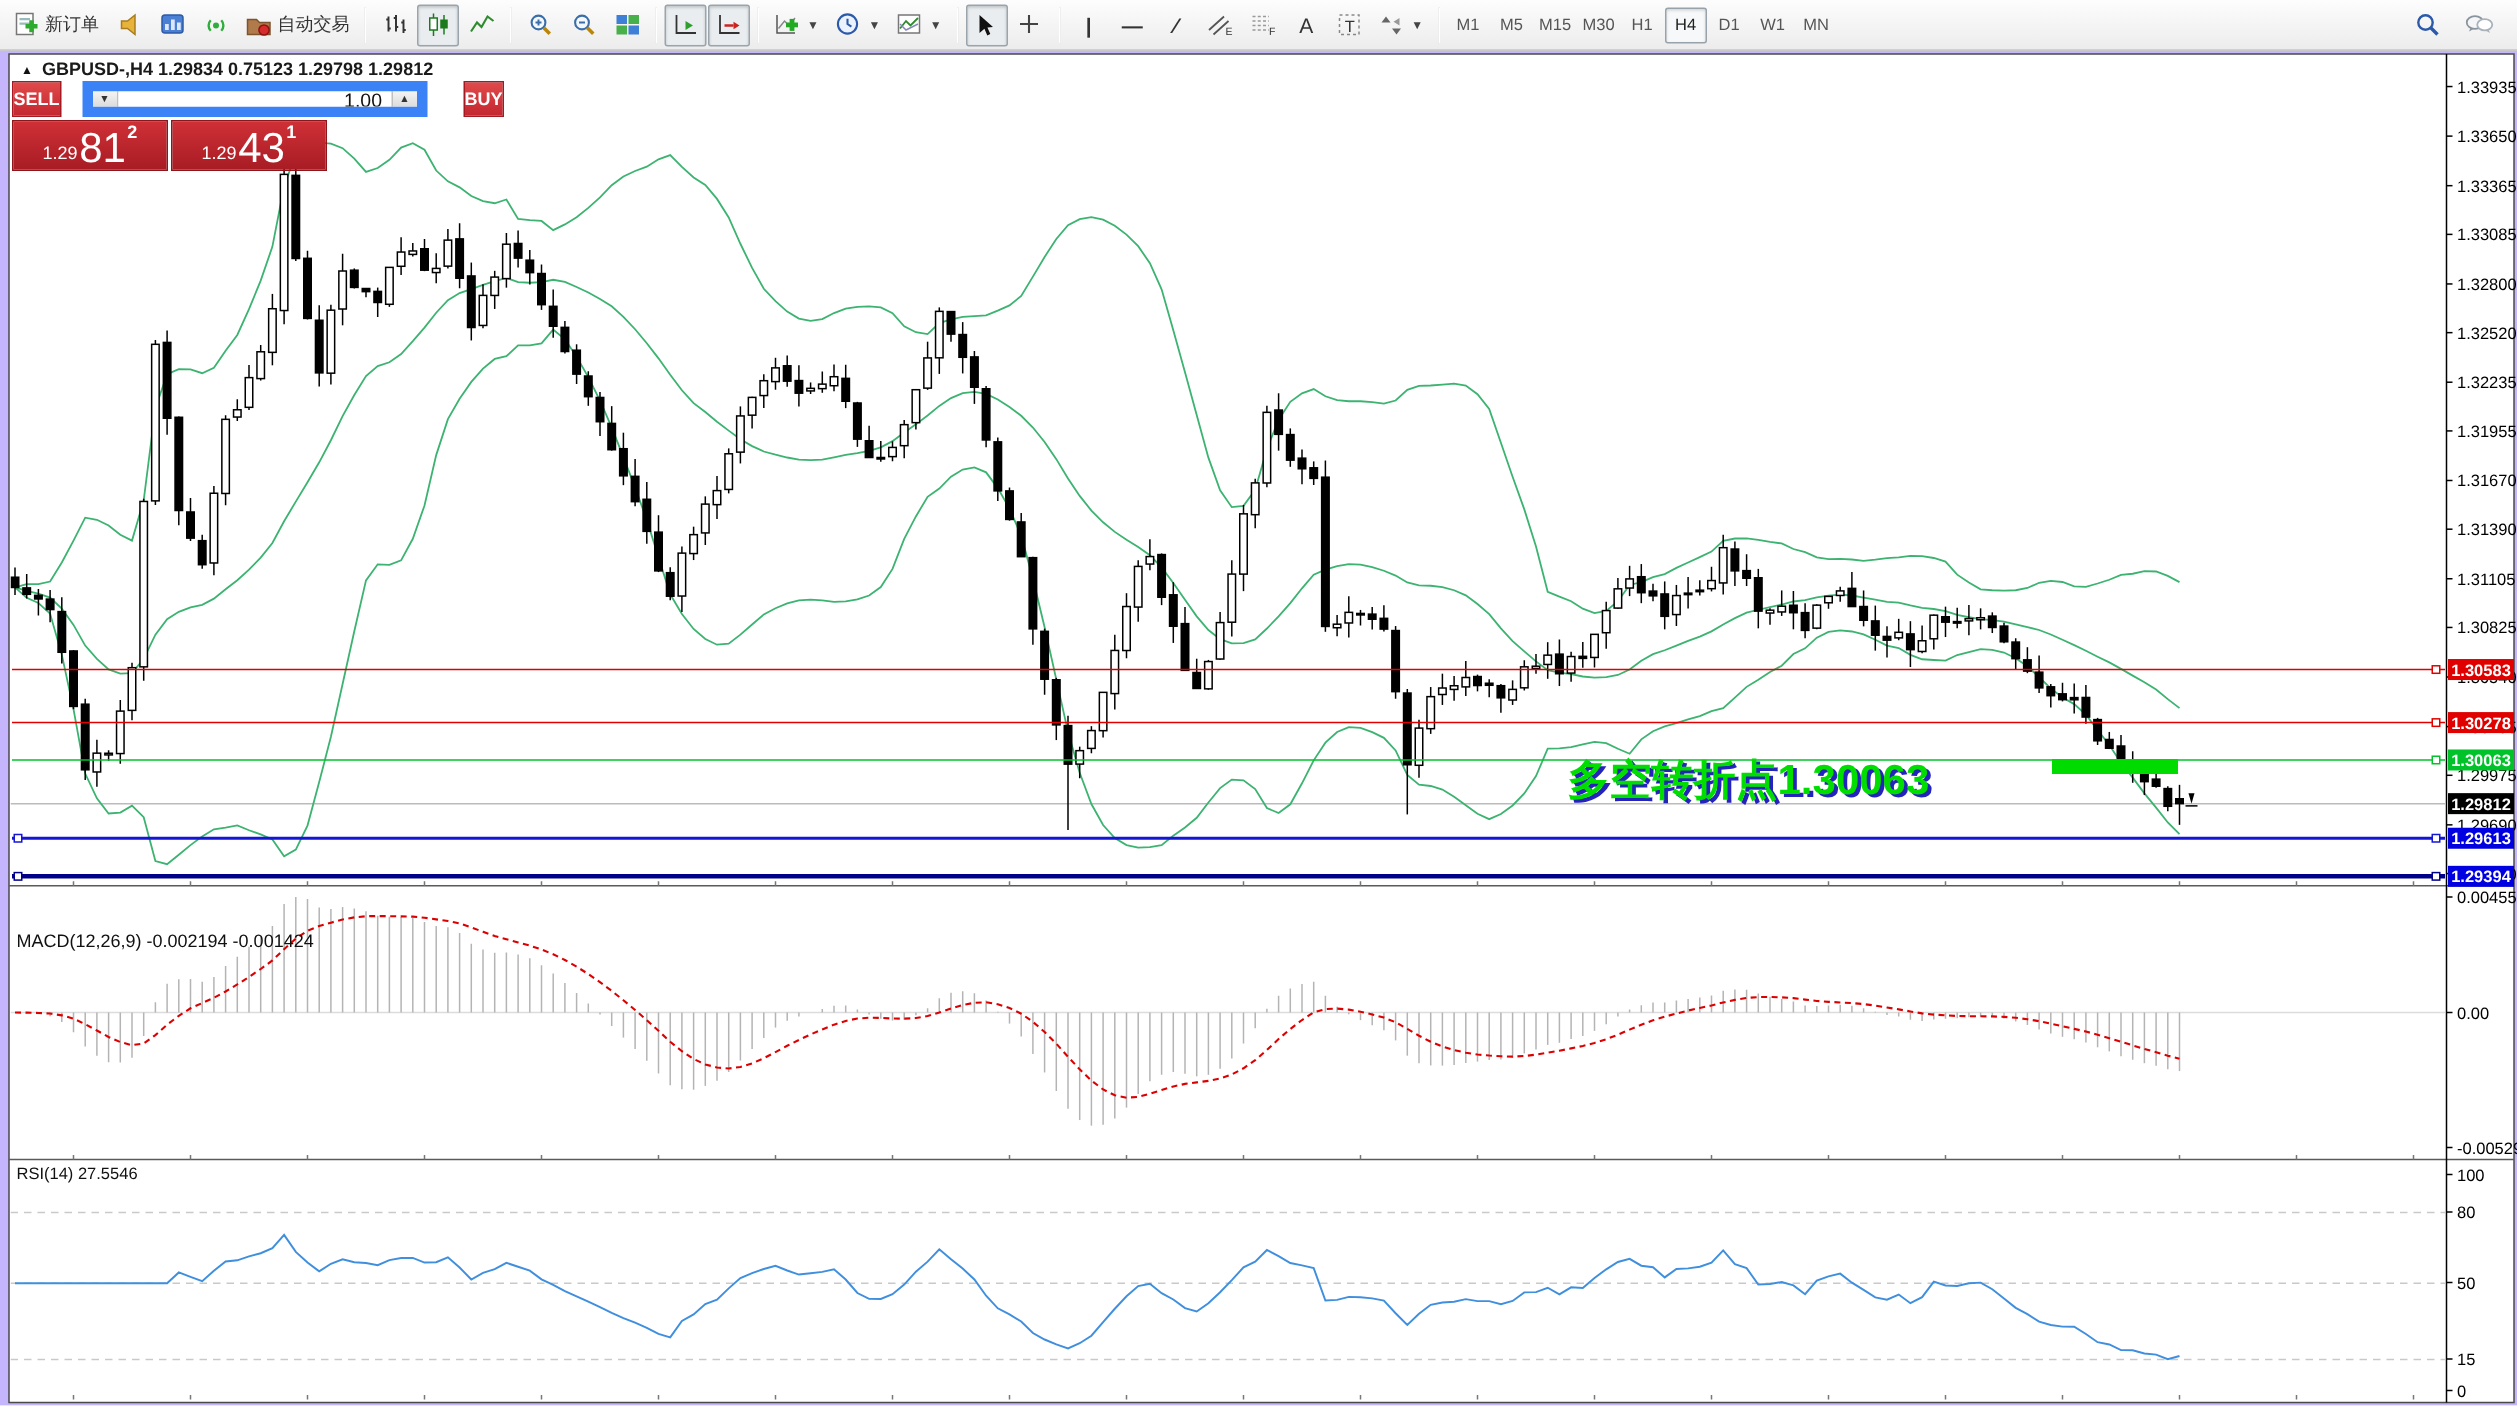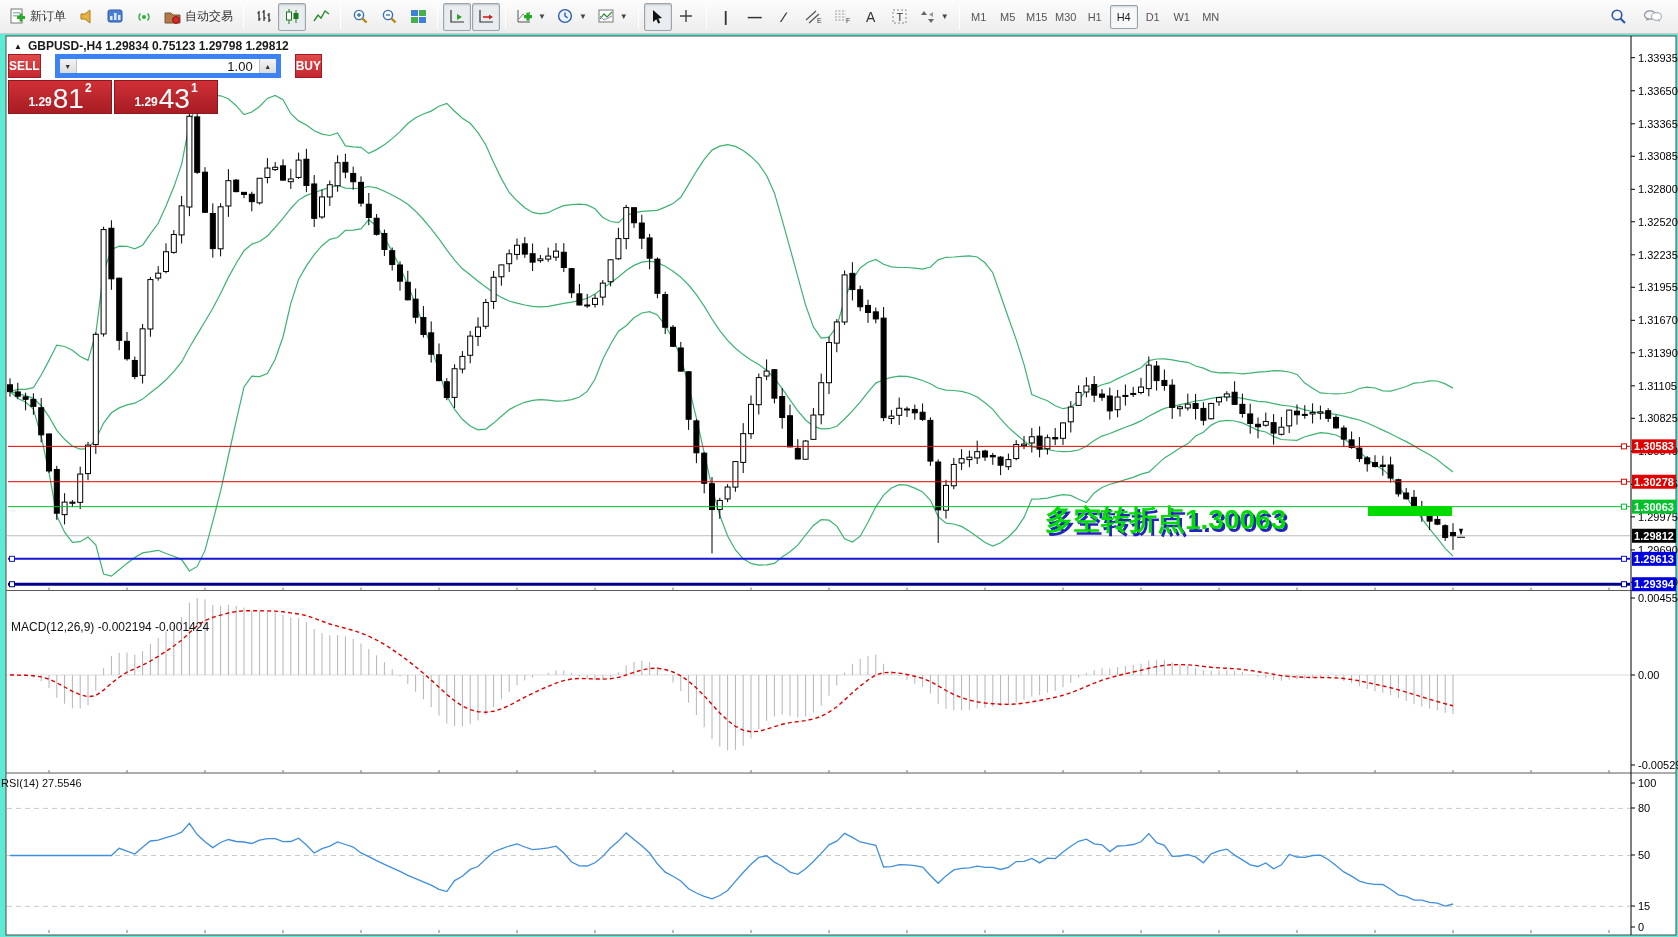--- a/index.html
+++ b/index.html
@@ -1,18 +1,18 @@
 <!DOCTYPE html>
 <html><head>
 <meta charset="utf-8">
 <style>
   *{box-sizing:border-box;margin:0;padding:0}
   html,body{width:1678px;height:937px;overflow:hidden}
   body{font-family:"Liberation Sans",sans-serif;background:#eef0f1}
-  #screen{position:relative;width:1678px;height:937px;background:#5eead4}
+  #screen{position:relative;width:1678px;height:937px;background:#c4b5fd}
 
   
   #toolbar{position:absolute;left:0;top:0;width:1678px;height:34px;
     background:linear-gradient(#fdfdfd,#ececec);border-bottom:1px solid #c9c9c9;
     display:flex;align-items:center;padding:0 4px;z-index:5;gap:1px}
   .tb-btn{height:28px;min-width:28px;display:flex;align-items:center;justify-content:center;
     gap:4px;padding:0 4px;border:1px solid transparent;border-radius:2px;color:#333;font-size:12px;cursor:default}
   .tb-btn.pressed{border-color:#9aa4ac;background:#e9edf0;box-shadow:inset 0 1px 2px rgba(0,0,0,.18)}
   .tb-sep{width:1px;height:24px;background:#c4c4c4;border-right:1px solid #fff;margin:0 4px}
   .caret{font-size:8px;color:#444;margin-left:1px}
@@ -23,38 +23,38 @@
   #tb-right{margin-left:auto;display:flex;align-items:center;gap:6px;padding-right:6px}
 
   
   #chart-svg{position:absolute;left:0;top:0;z-index:1}
 
   #chart-title{position:absolute;left:14px;top:39px;z-index:3;font-size:12px;font-weight:bold;color:#1a1a1a;
     display:flex;align-items:center;gap:6px}
   #chart-title .tri{font-size:8px;color:#111}
 
   #indic-macd{position:absolute;left:11px;top:620px;z-index:3;font-size:12px;color:#111}
-  #indic-rsi{position:absolute;left:1px;top:777px;z-index:3;font-size:11px;color:#111}
+  #indic-rsi{position:absolute;left:11px;top:777px;z-index:3;font-size:11px;color:#111}
 
   
   #ocp{position:absolute;left:8px;top:54px;width:210px;z-index:4;font-family:"Liberation Sans",sans-serif}
   #ocp-row1{display:flex;height:24px;gap:12px}
   .ocp-btn{background:linear-gradient(#e04a4a,#c42730);color:#fff;font-size:12px;font-weight:bold;
     display:flex;align-items:center;justify-content:center;border:1px solid #a51a22}
   #ocp-sell-btn{width:46px}
   #ocp-buy-btn{width:46px;margin-left:2px}
-  #ocp-spin{display:flex;flex:1;border:5px solid #3b82f6;background:#fff;margin-left:2px;margin-right:0}
+  #ocp-spin{display:flex;flex:1;border:7px solid #3b82f6;background:#fff;margin-left:2px;margin-right:10px}
   .spin-btn{width:17px;background:linear-gradient(#f4f4f4,#dcdcdc);border-right:1px solid #c0c0c0;
     display:flex;align-items:center;justify-content:center;font-size:7px;color:#333}
   .spin-btn:last-child{border-right:none;border-left:1px solid #c0c0c0}
   #vol-input{flex:1;border:none;outline:none;font-size:13px;text-align:right;padding-right:6px;color:#111;min-width:0}
   #ocp-row2{display:flex;margin-top:2px;gap:2px;height:34px}
   .price-box{flex:1;background:linear-gradient(#cf3036,#a81c24);color:#fff;display:flex;align-items:flex-end;
     justify-content:center;padding-bottom:2px;border:1px solid #8f151c}
-  .price-small{font-size:12px;font-weight:bold;line-height:1;margin-bottom:3px}
+  .price-small{font-size:12px;font-weight:normal;line-height:1;margin-bottom:3px}
   .price-big{font-size:28px;font-weight:normal;line-height:.85;margin:0 1px}
   .price-sup{font-size:12px;font-weight:bold;line-height:1;align-self:flex-start;margin-top:1px}
 </style>
 </head>
 <body>
 
 <div id="screen">
 
   <div id="toolbar">
     <div class="tb-btn">

